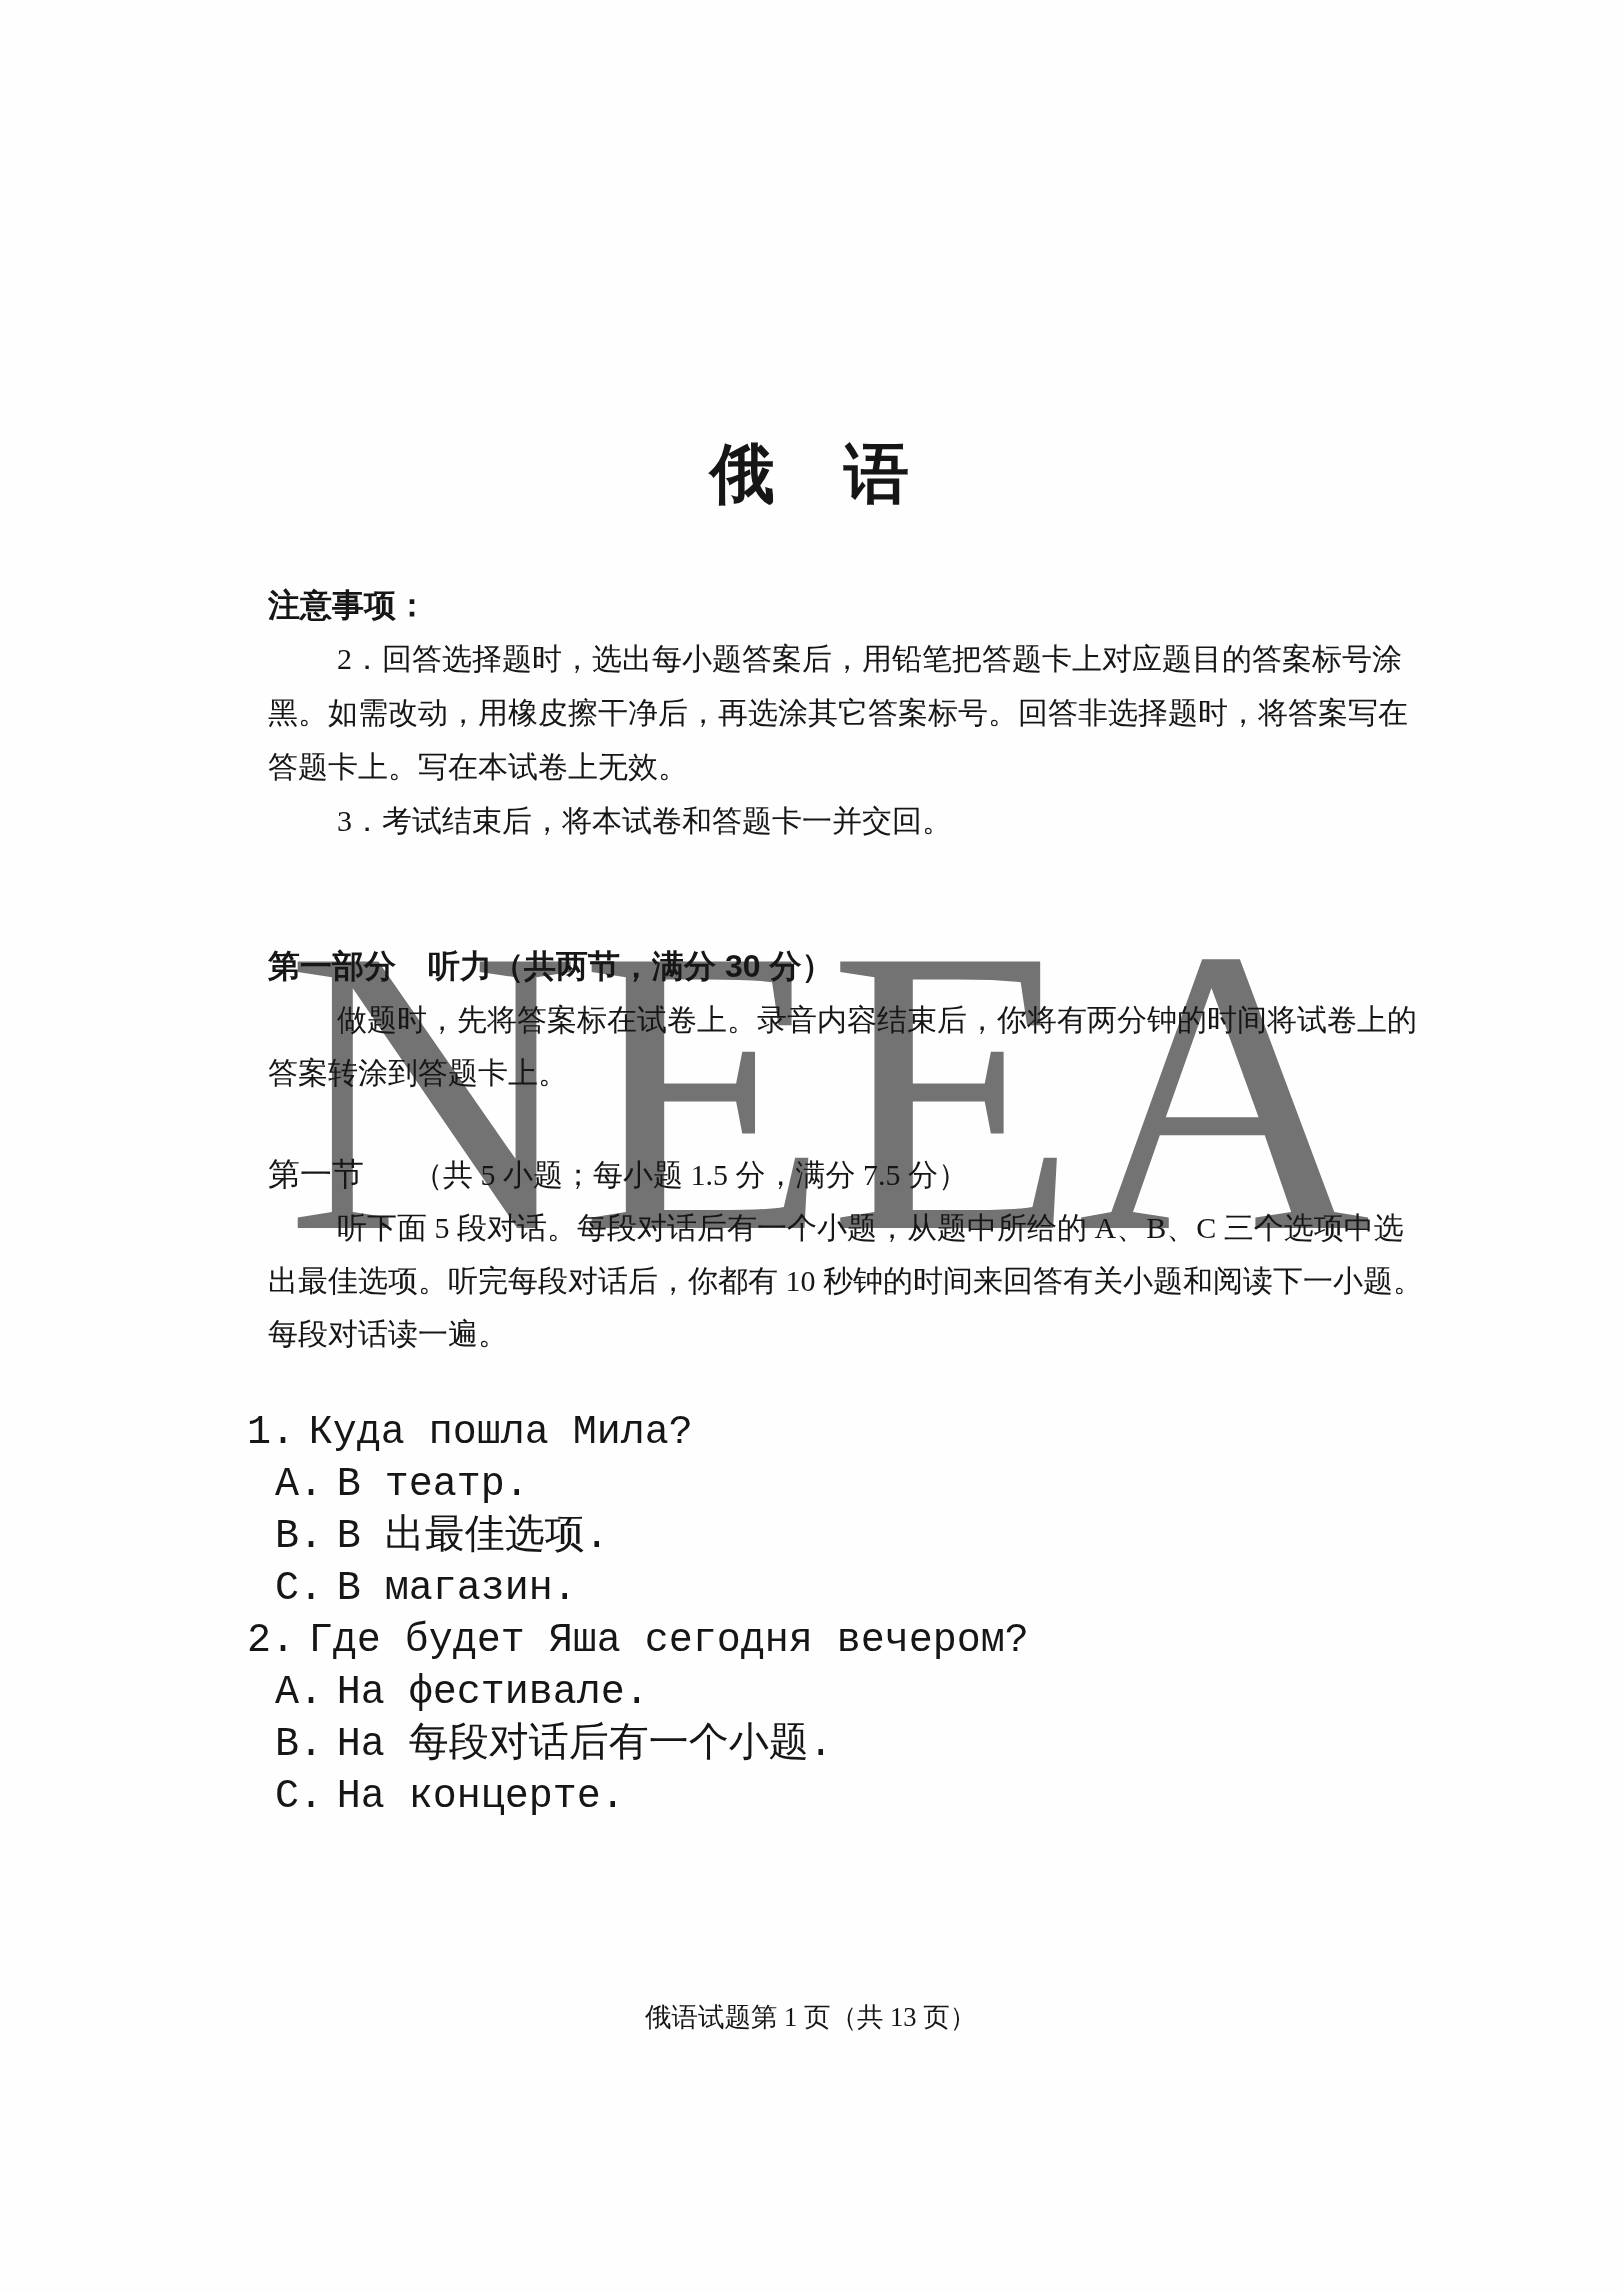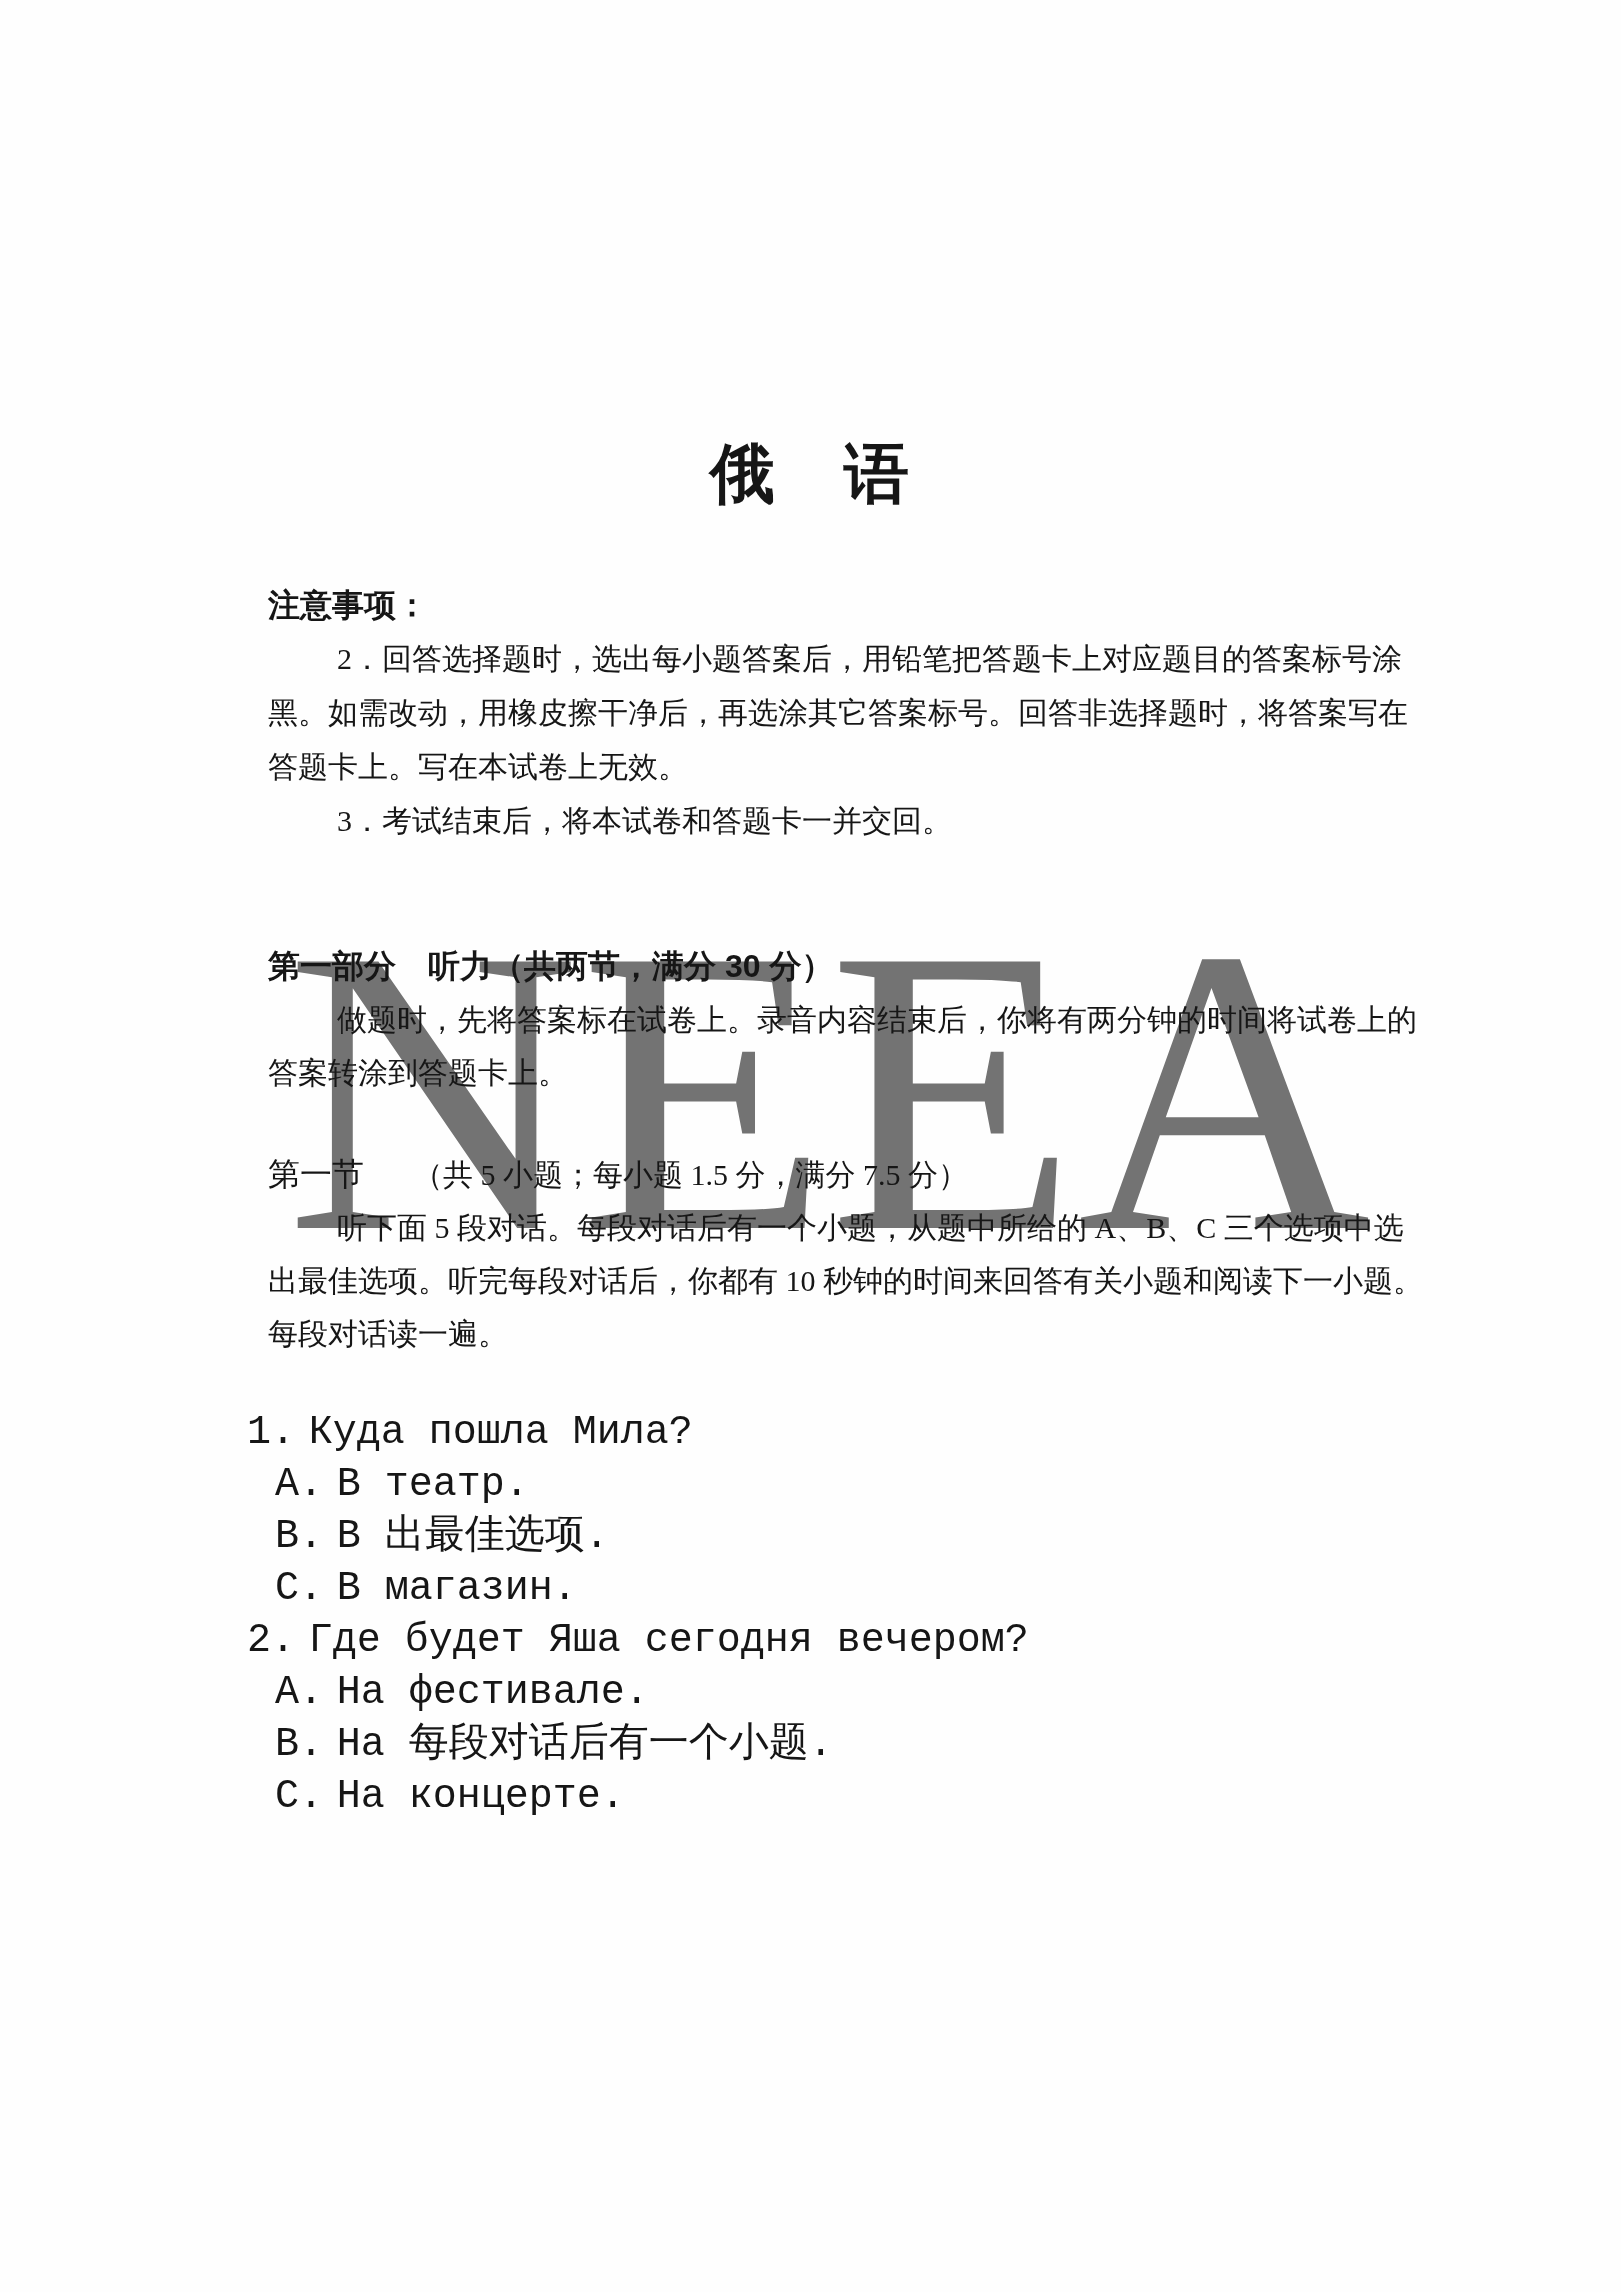--- a/index.html
+++ b/index.html
@@ -140,16 +140,17 @@
       </div>
       <div class="q-line opt">
         <span class="opt-label">B.</span><span>На 每段对话后有一个小题.</span>
       </div>
       <div class="q-line opt">
         <span class="opt-label">C.</span><span>На концерте.</span>
       </div>
 
     </div>
 
+    <div class="footer">俄语试题第 1 页（共 13 页）</div>
 
   </div>
 </div>
 
 
 </body></html>

